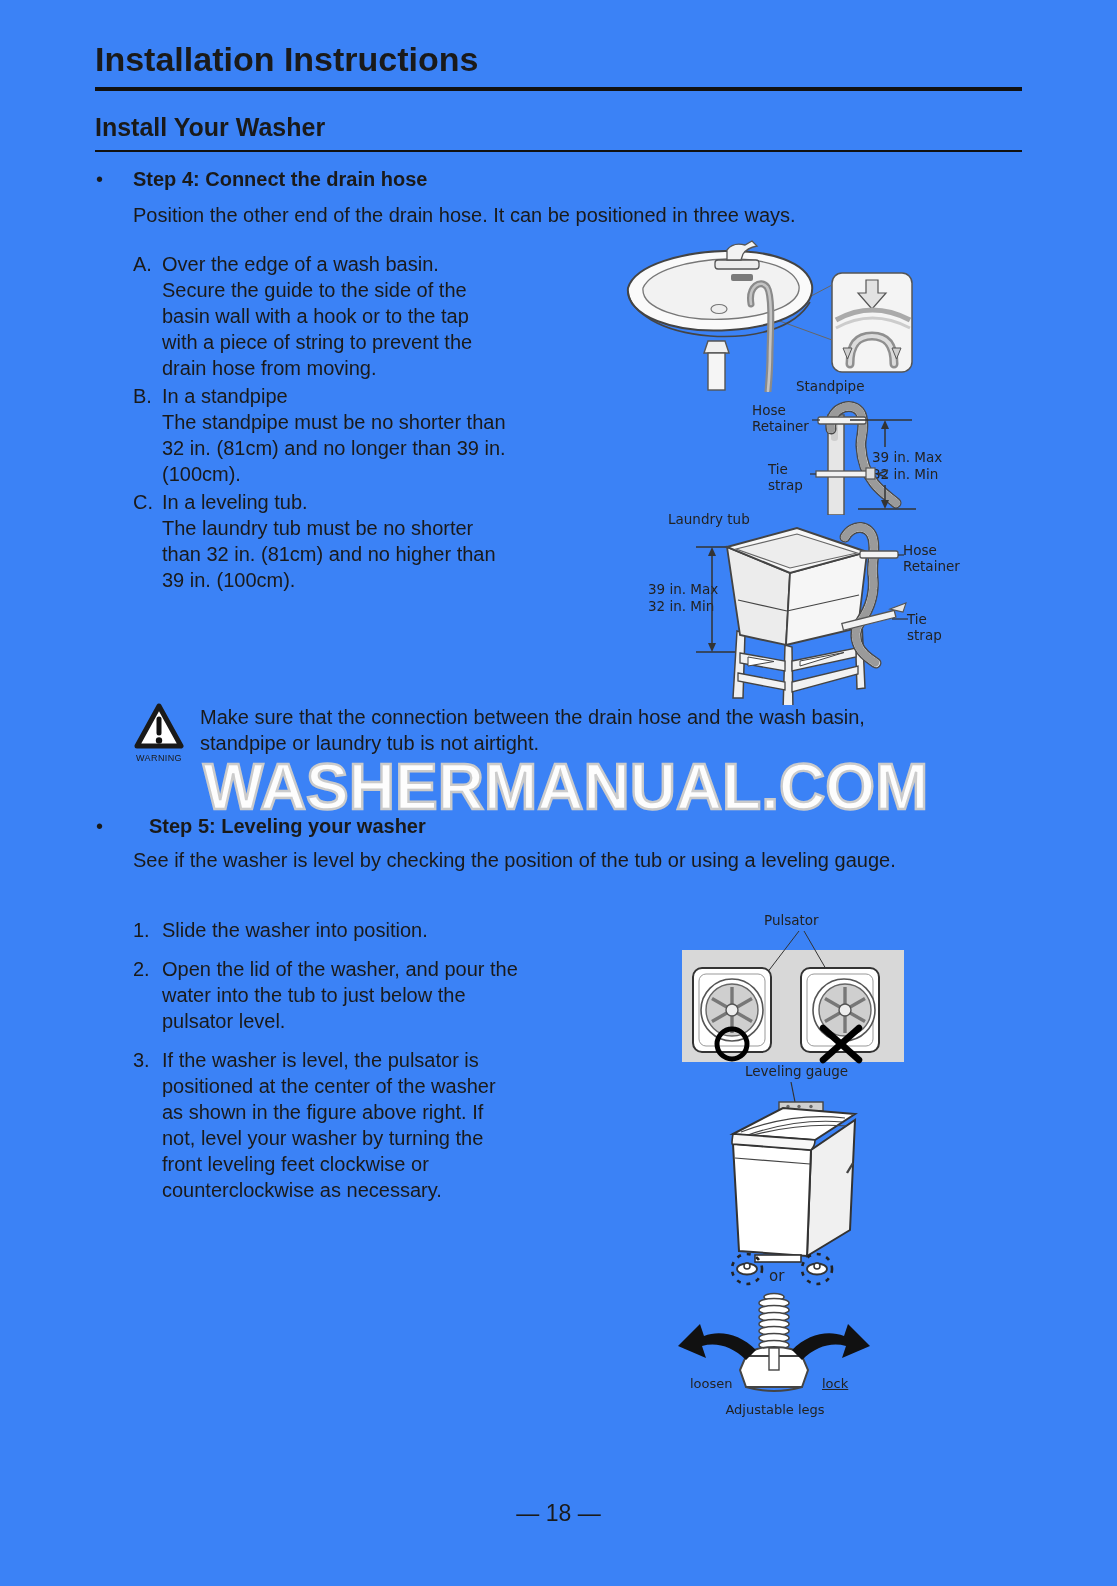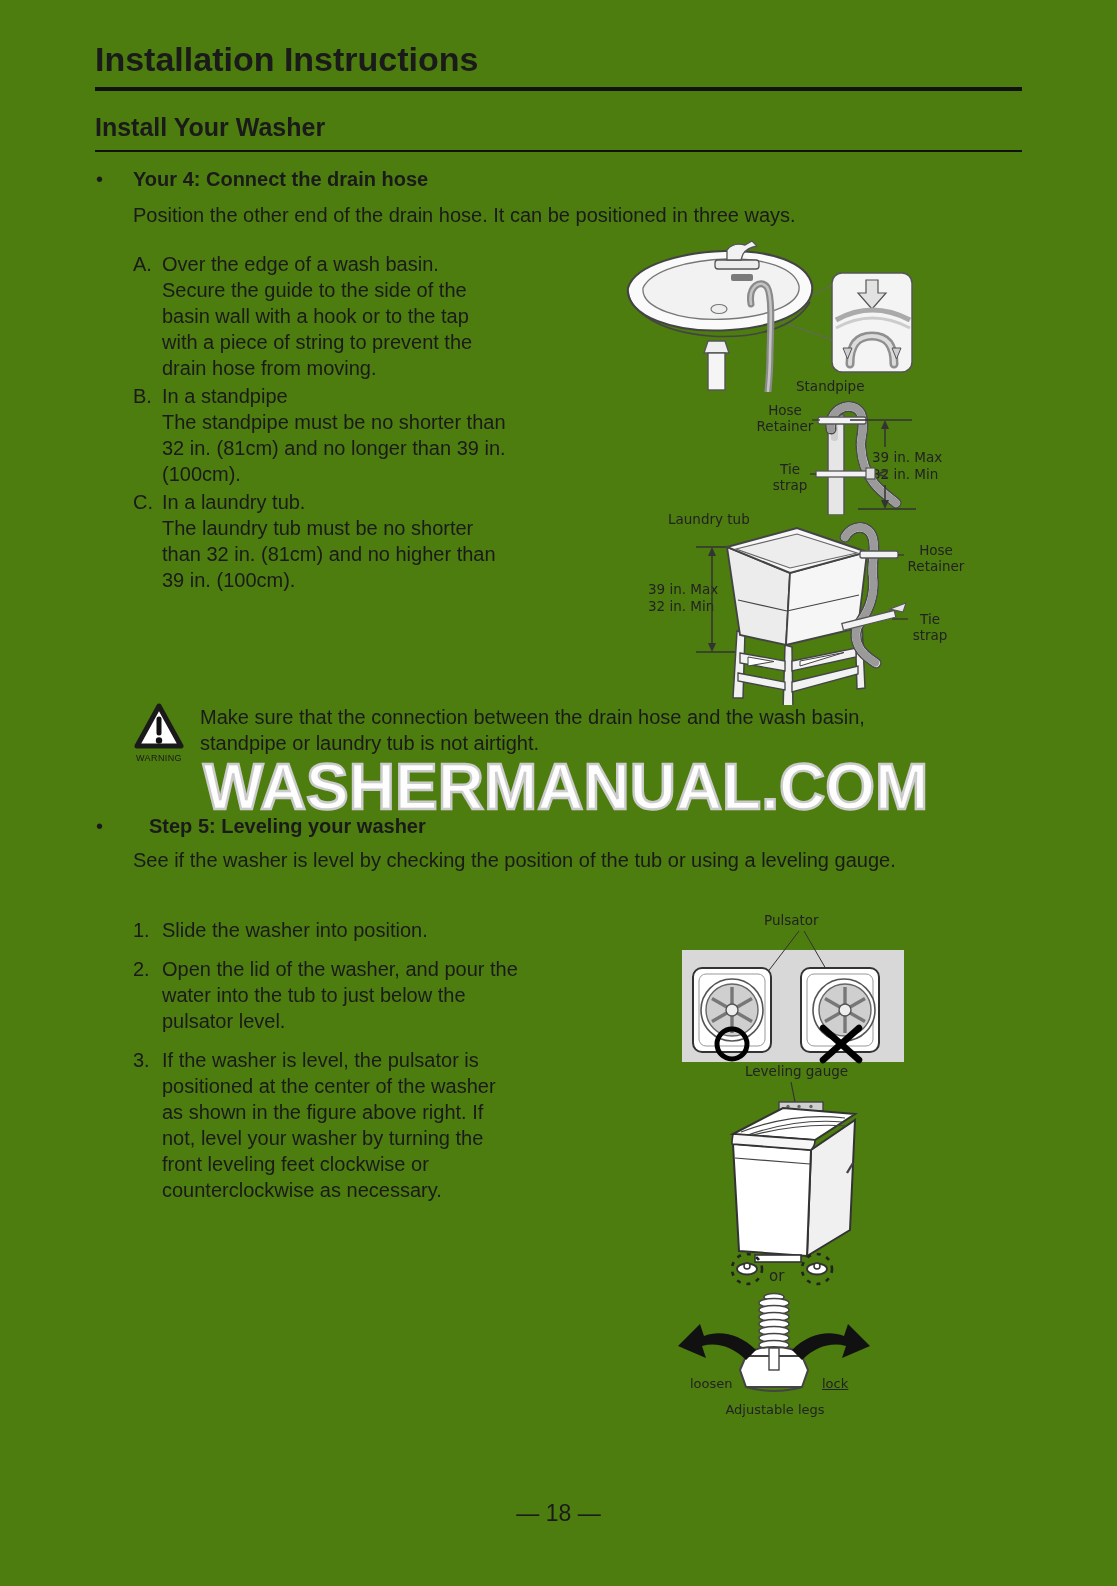--- a/index.html
+++ b/index.html
@@ -1,77 +1,77 @@
 <!DOCTYPE html>
 <html><head>
 <meta charset="utf-8">
 <style>
   html,body{margin:0;padding:0;background:#888;}
-  .page{position:relative;width:1117px;height:1586px;background:#4d7c0f;margin:0 auto;
+  .page{position:relative;width:1117px;height:1586px;background:#3b82f6;margin:0 auto;
         font-family:"Liberation Sans",sans-serif;color:#1a1a1a;overflow:hidden;}
   .abs{position:absolute;}
   .h1{font-size:34px;font-weight:bold;letter-spacing:0;}
   .h2{font-size:25px;font-weight:bold;}
   .rule{background:#111;}
   .step-bullet{font-size:20px;}
   .step-head{font-size:20px;font-weight:bold;}
   .body-text{font-size:20px;line-height:26px;}
   .abc-item{margin-bottom:2px;}
   .abc-head{display:flex;font-size:20px;line-height:26px;}
   .abc-label{width:29px;flex:none;}
   .abc-body{margin-left:29px;width:345px;font-size:20px;line-height:26px;}
   .num-item{margin-bottom:13px;}
   .num-head{display:flex;font-size:20px;line-height:26px;}
   .num-label{width:29px;flex:none;}
   .num-body{width:358px;font-size:20px;line-height:26px;}
   .dlabel{position:absolute;font-family:"DejaVu Sans",sans-serif;font-size:13.5px;
           line-height:16px;color:#222;white-space:nowrap;}
-  .dlabel.wrap{white-space:normal;text-align:center;}
+  .dlabel.wrap{white-space:normal;}
   .warning-word{font-size:9px;letter-spacing:.4px;text-align:center;}
   .watermark{font-size:64px;font-weight:bold;color:#fdfdfd;letter-spacing:0px;
              -webkit-text-stroke:2.4px #cbcbcb;white-space:nowrap;}
   .pagenum{width:100%;text-align:center;font-size:23px;}
   .hoseO{fill:none;stroke:#4a4a4a;stroke-width:12;stroke-linecap:round;}
   .hoseI{fill:none;stroke:#ededed;stroke-width:9;stroke-linecap:round;}
   .hoseR{fill:none;stroke:#9a9a9a;stroke-width:9;stroke-linecap:round;stroke-dasharray:2 3.5;}
   svg{display:block;}
 </style>
 </head>
 <body>
 
 <div class="page">
 
   <div class="abs h1" style="left:95px;top:40px;">Installation Instructions</div>
   <div class="abs rule" style="left:95px;top:87px;width:927px;height:4px;"></div>
   <div class="abs h2" style="left:95px;top:113px;">Install Your Washer</div>
   <div class="abs rule" style="left:95px;top:150px;width:927px;height:2px;"></div>
 
   <div class="abs step-bullet" style="left:96px;top:168px;">•</div>
-  <div class="abs step-head" style="left:133px;top:168px;">Your 4: Connect the drain hose</div>
+  <div class="abs step-head" style="left:133px;top:168px;">Step 4: Connect the drain hose</div>
   <div class="abs body-text" style="left:133px;top:202px;width:880px;">Position the other end of the drain hose. It can be positioned in three ways.</div>
 
   <div class="abs" style="left:133px;top:251px;width:430px;">
     <div class="abc-item">
       <div class="abc-head">
         <span class="abc-label">A.</span>
         <span>Over the edge of a wash basin.</span>
       </div>
       <div class="abc-body">Secure the guide to the side of the basin wall with a hook or to the tap with a piece of string to prevent the drain hose from moving.</div>
     </div>
     <div class="abc-item">
       <div class="abc-head">
         <span class="abc-label">B.</span>
         <span>In a standpipe</span>
       </div>
       <div class="abc-body">The standpipe must be no shorter than 32 in. (81cm) and no longer than 39 in. (100cm).</div>
     </div>
     <div class="abc-item">
       <div class="abc-head">
         <span class="abc-label">C.</span>
-        <span>In a laundry tub.</span>
+        <span>In a leveling tub.</span>
       </div>
       <div class="abc-body">The laundry tub must be no shorter than 32 in. (81cm) and no higher than 39 in. (100cm).</div>
     </div>
   </div>
 
   <div class="abs" style="left:615px;top:240px;width:300px;height:152px;">
     <svg width="300" height="152" viewBox="0 0 300 152">
 
       <g>
         <rect x="217" y="33" width="80" height="99" rx="10" fill="#f4f4f4" stroke="#555" stroke-width="1.5"></rect>

